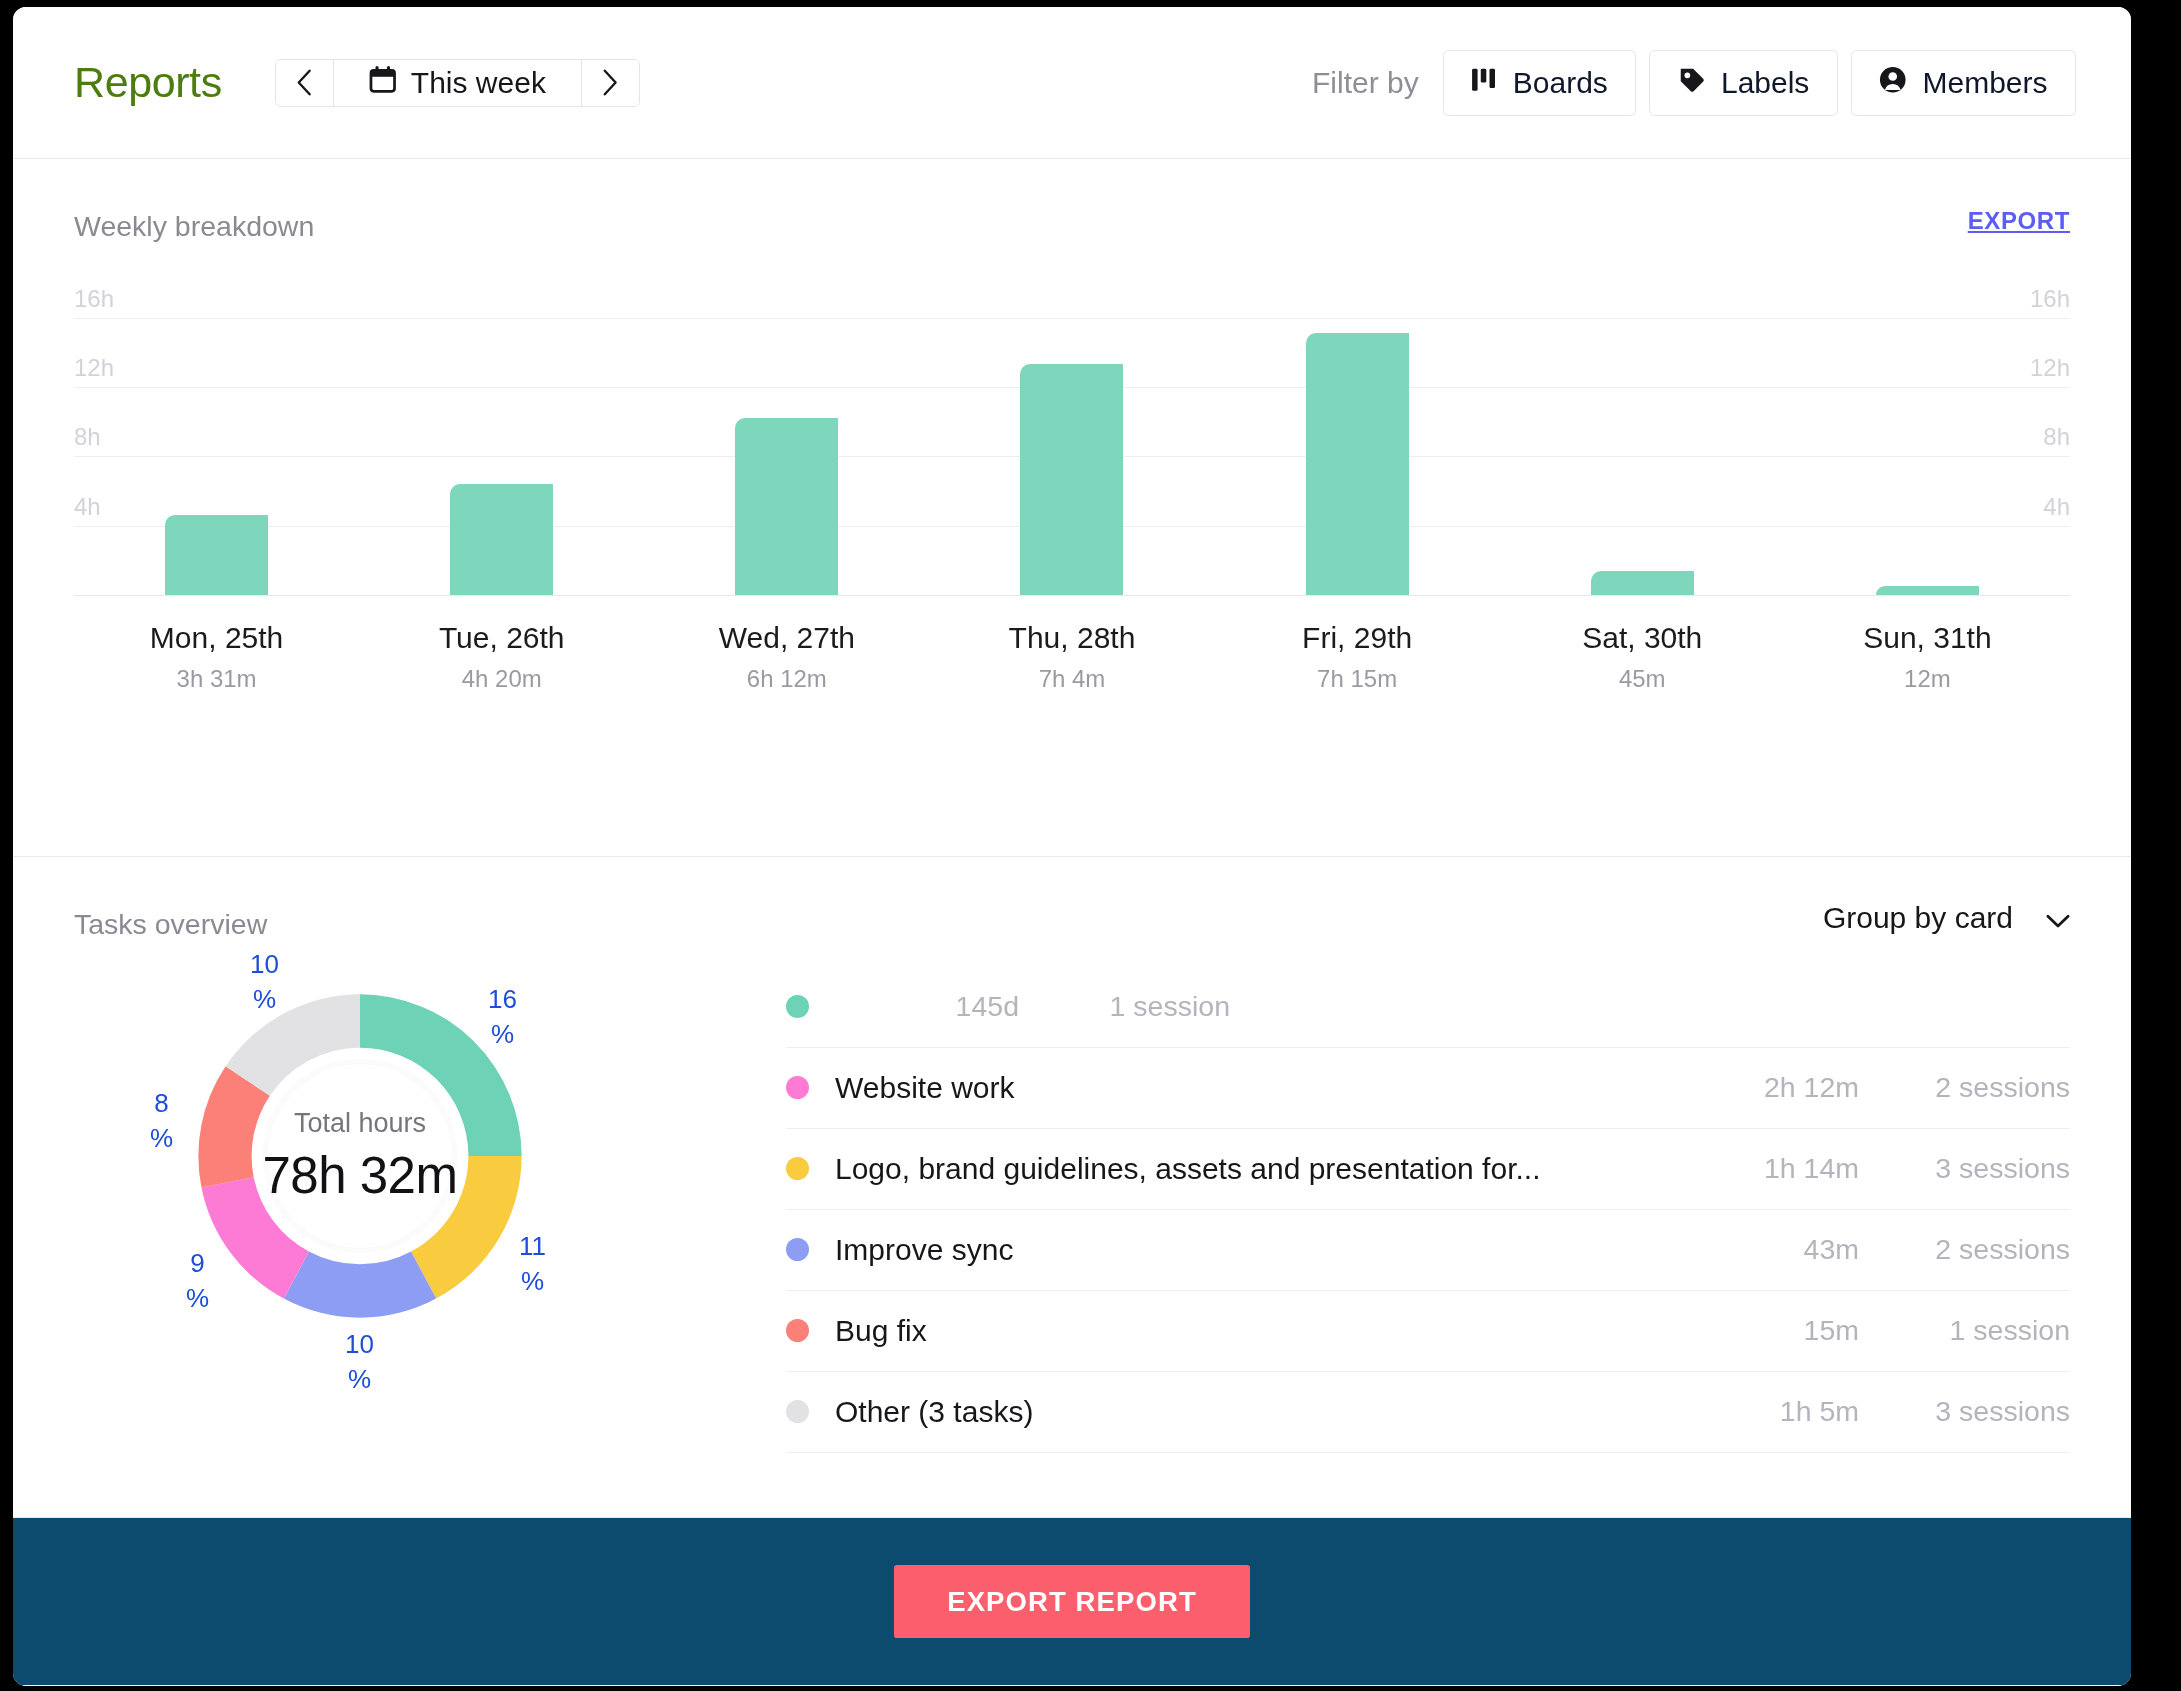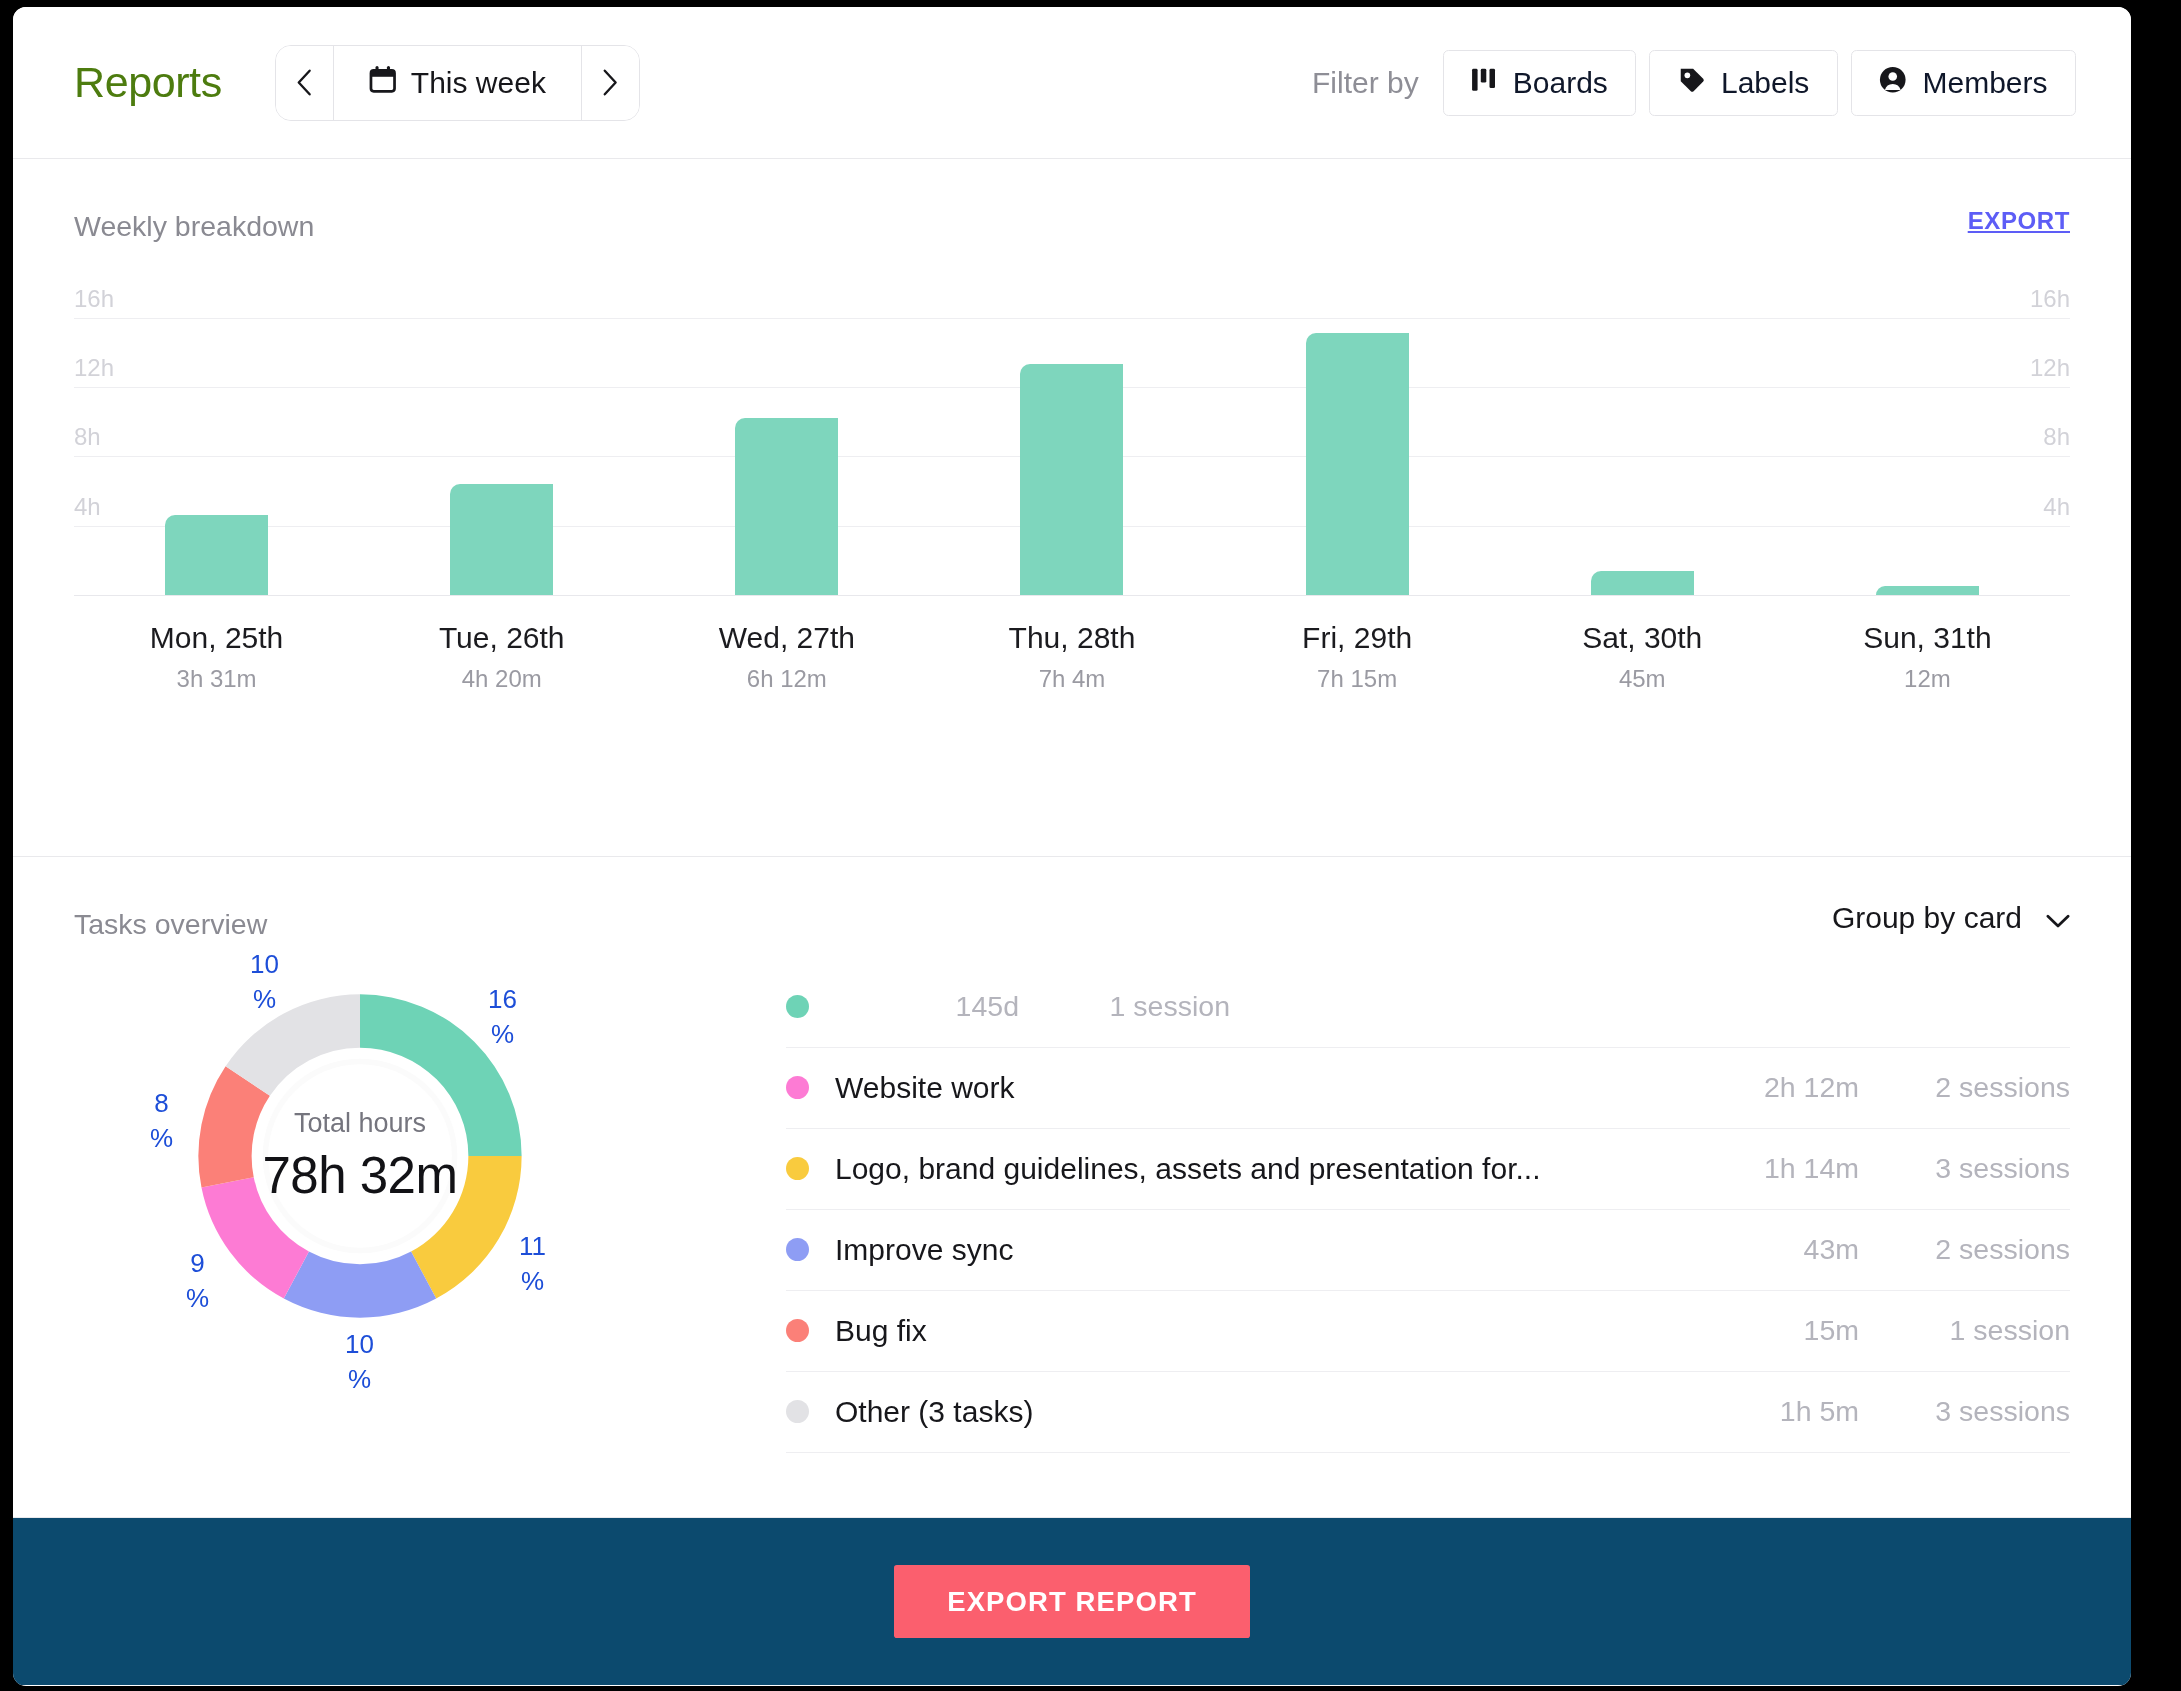--- a/index.html
+++ b/index.html
@@ -41,23 +41,23 @@
     font-weight: 400;
     letter-spacing: -0.4px;
     margin-right: 53px;
     white-space: nowrap;
   }
 
   
   .week-nav {
     display: flex;
     align-items: stretch;
-    height: 76px;
+    height: 48px;
     border: 0.9px solid #e4e4e8;
-    border-radius: 16px;
+    border-radius: 6px;
     overflow: hidden;
     background: #fff;
   }
   .week-arrow {
     width: 57px;
     display: flex;
     align-items: center;
     justify-content: center;
     cursor: pointer;
     background: #fff;
@@ -193,21 +193,21 @@
     height: 661px;
     border-bottom: 0.9px solid #e9e9ec;
     padding: 51px 61px 0 61px;
   }
   #group-by {
     position: absolute;
     right: 61px;
     top: 44px;
     display: flex;
     align-items: flex-end;
-    gap: 24px;
+    gap: 33px;
     font-size: 30px;
     color: #17171b;
     cursor: pointer;
     white-space: nowrap;
   }
 
   #tasks-body {
     display: flex;
     margin-top: 18.4px;
   }

